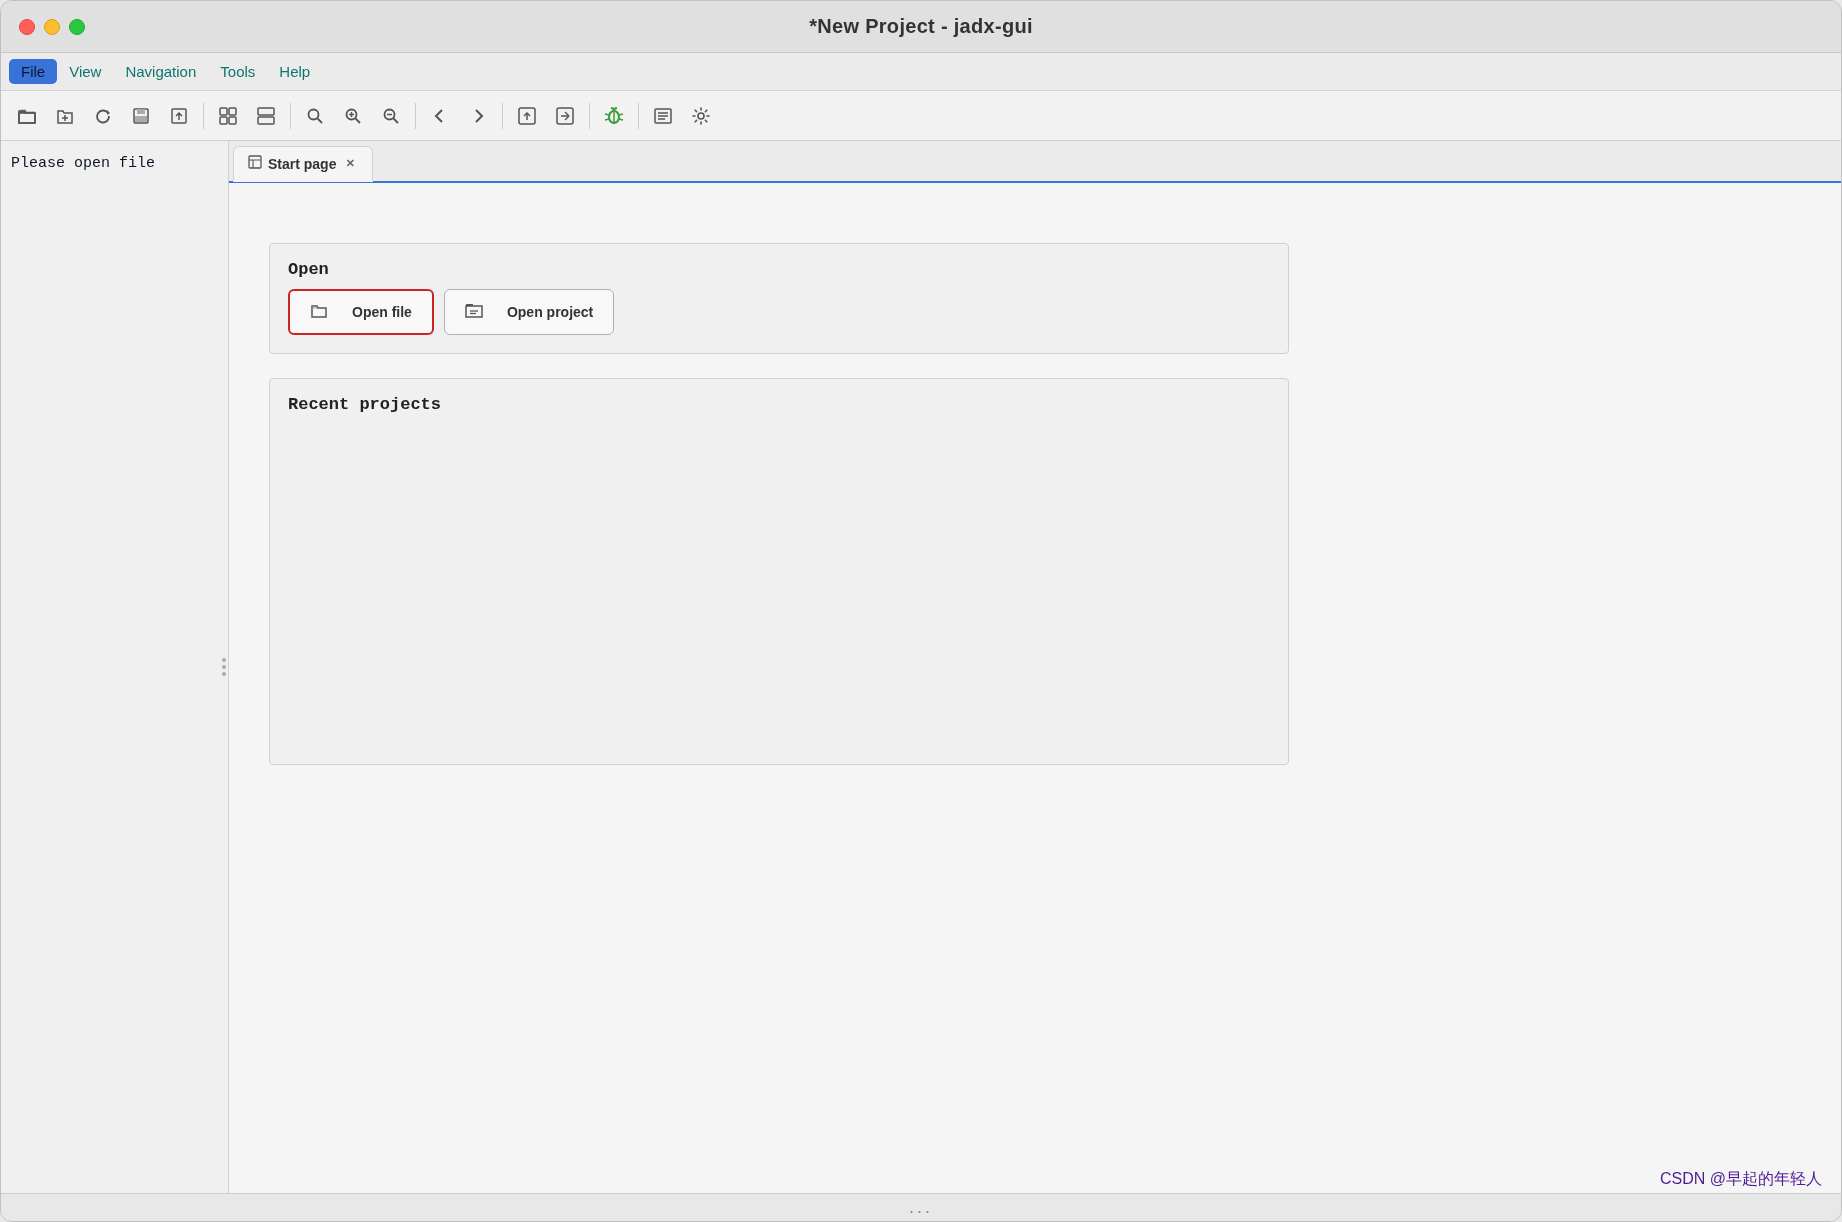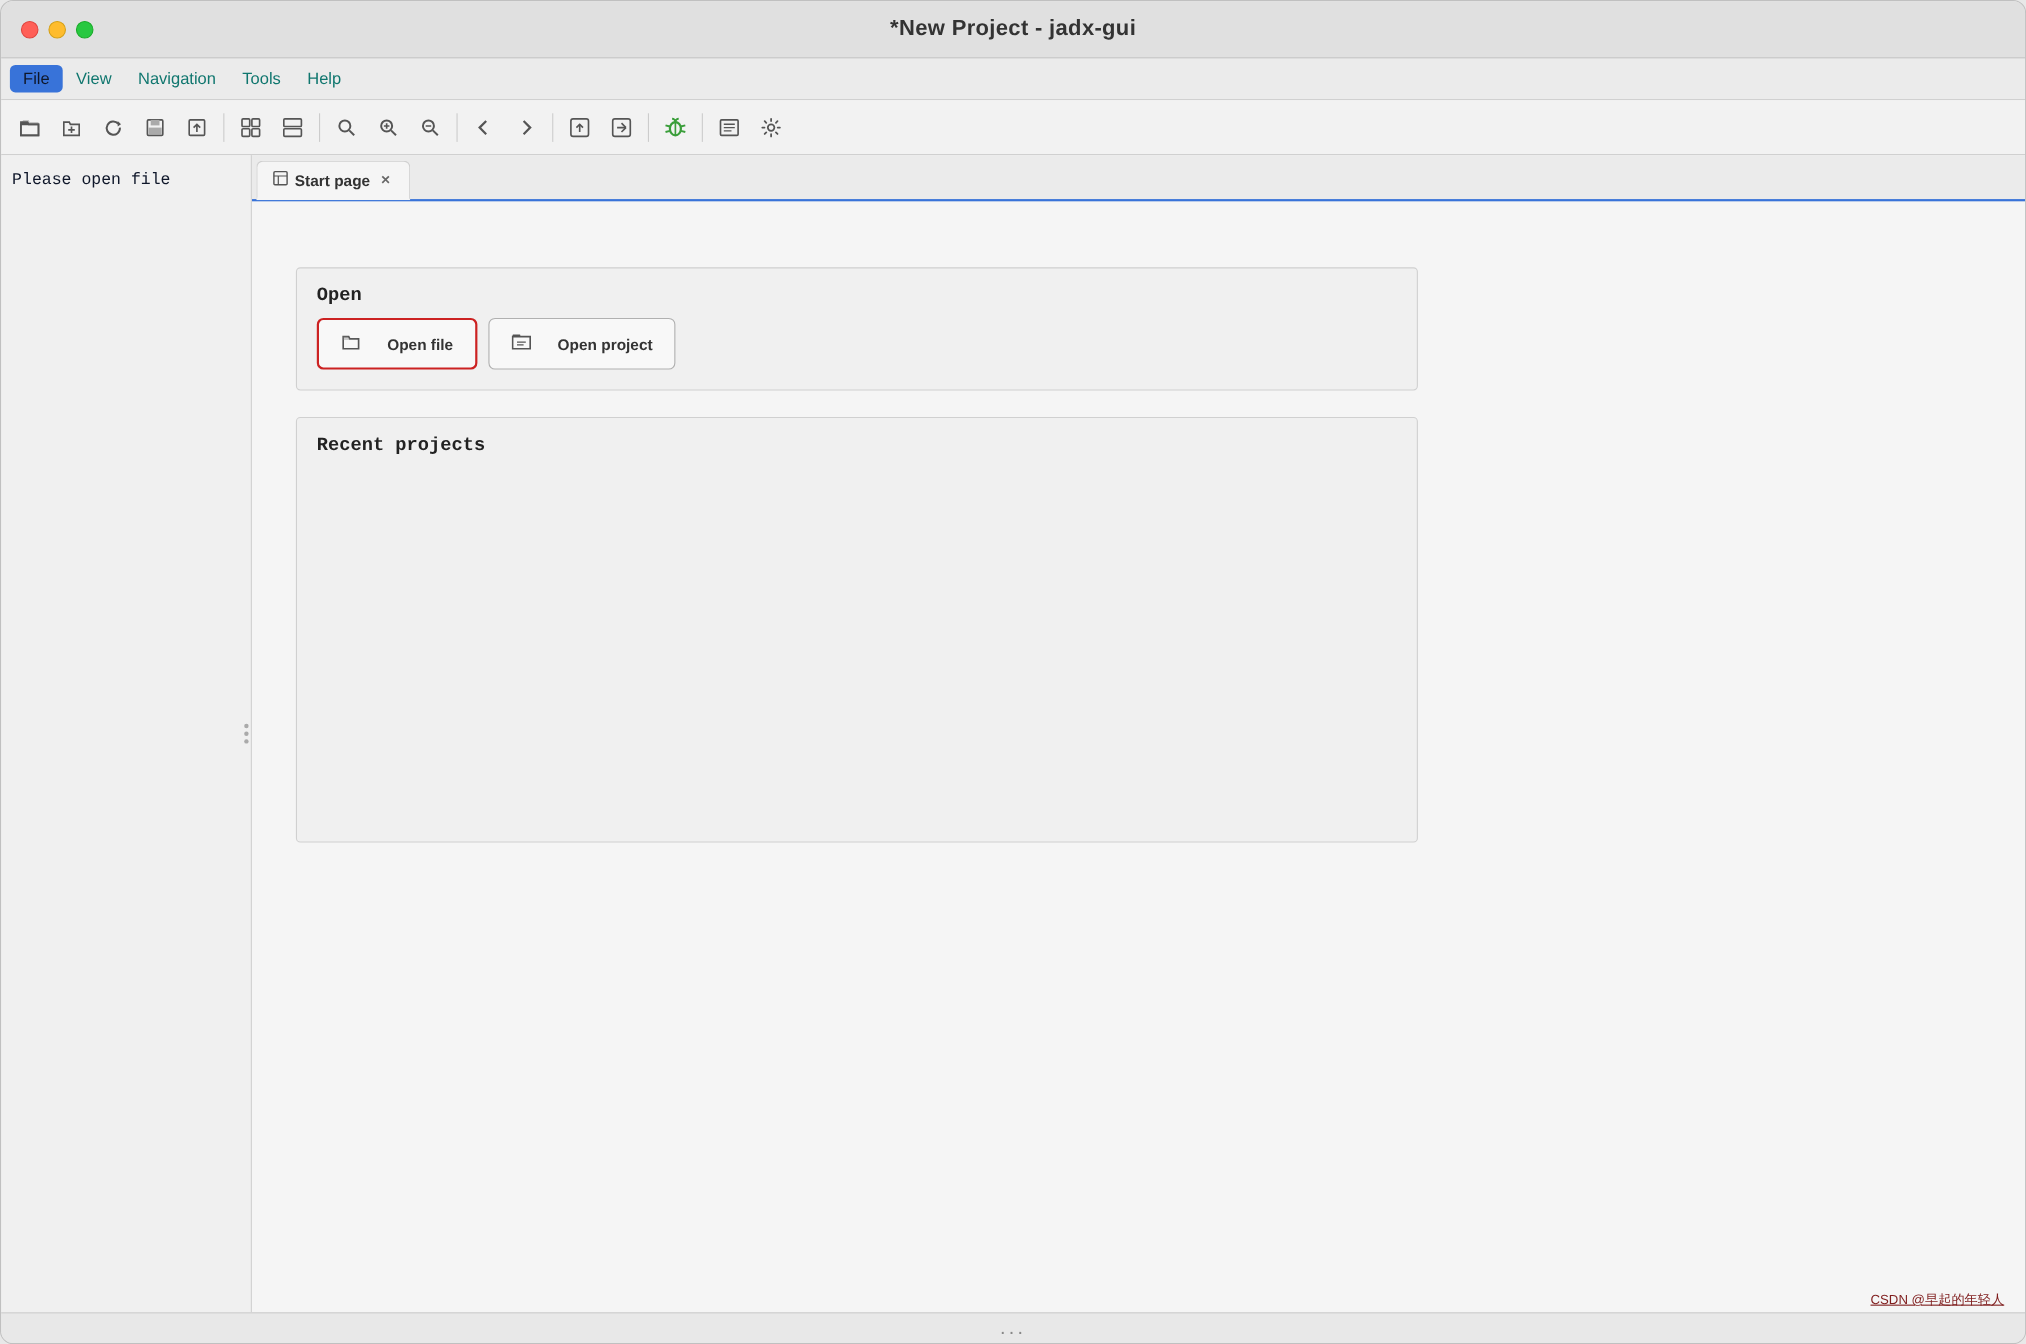--- a/index.html
+++ b/index.html
@@ -280,24 +280,23 @@
     }
     .bottom-dots {
       font-size: 18px;
       color: #888;
       letter-spacing: 3px;
     }
     .watermark {
       position: absolute;
       bottom: 32px;
       right: 20px;
-      font-size: 12px;
-      color: #7f1d1d;
+      font-size: 16px;
+      color: #4c1d95;
       pointer-events: none;
-      text-decoration: underline;
     }
   </style>
 </head>
 <body>
 
 <div class="title-bar">
   <div class="traffic-lights">
     <div class="traffic-light tl-close"></div>
     <div class="traffic-light tl-minimize"></div>
     <div class="traffic-light tl-maximize"></div>

